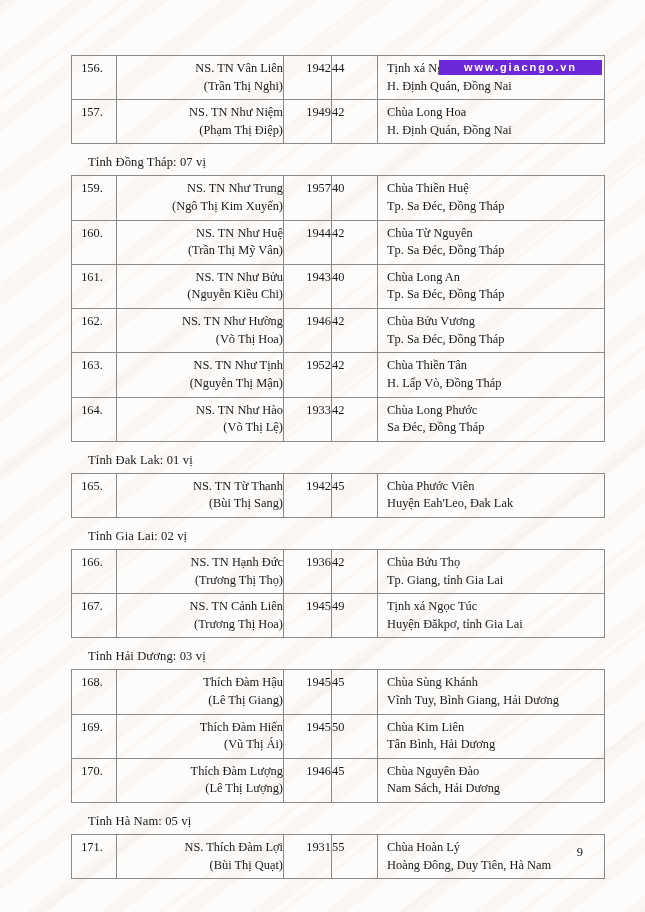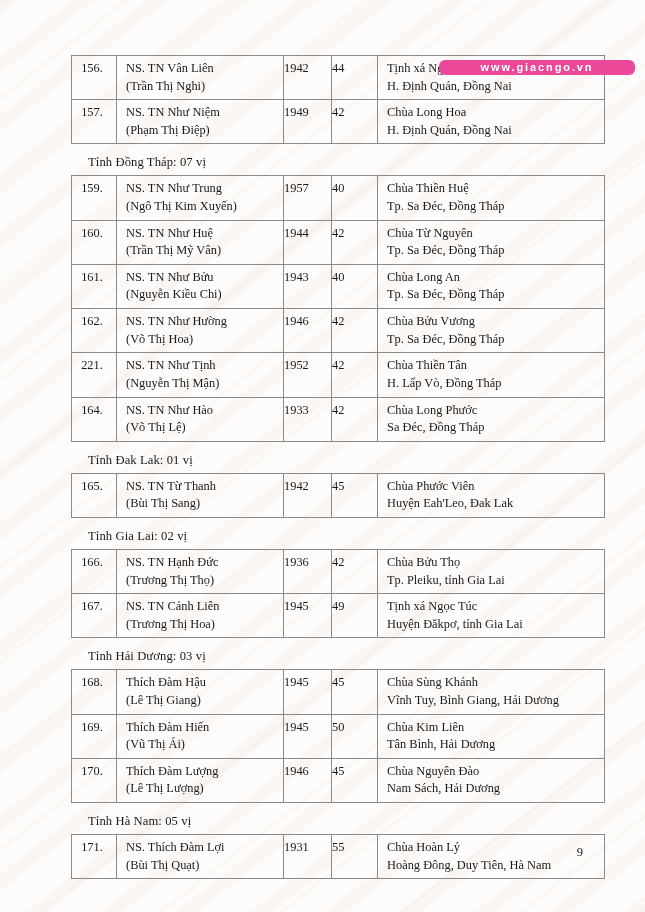--- a/index.html
+++ b/index.html
@@ -59,22 +59,22 @@
     font-size: 12.4px;
     line-height: 1.42;
   }
   table.reg td {
     border: 1px solid #8a8a8a;
     padding: 4px 0 4px 0;
     vertical-align: top;
     background: transparent;
   }
   .c-num   { width: 40px;  text-align: center; padding-right: 4px !important; }
-  .c-name  { width: 157px; padding-left: 9px !important; }
-  .c-year  { width: 47px;  text-align: left; }
+  .c-name  { width: 157px; padding-left: 9px !important; text-align: right; }
+  .c-year  { width: 47px;  text-align: right; }
   .c-age   { width: 45px;  text-align: left; font-family: Liberation Serif, serif; }
   .c-place { width: 217px; padding-left: 9px !important; }
 
   .line2 { display: block; }
 
   .section-head {
     font-weight: normal;
     font-size: 12.6px;
     padding: 11px 0 5px 17px;
     letter-spacing: 0.1px;
@@ -86,34 +86,33 @@
     top: 845px;
     font-size: 12.5px;
     z-index: 3;
   }
 
   
   .site-stamp {
     position: absolute;
     left: 439px;
     top: 60px;
-    width: 196px;
+    width: 163px;
     height: 15px;
-    background: #ec4899;
+    background: #6d28d9;
     color: #ffffff;
     font-family: "Liberation Sans", "DejaVu Sans", sans-serif;
     font-size: 11px;
     font-weight: bold;
     letter-spacing: 1.9px;
     line-height: 15px;
     text-align: center;
     z-index: 5;
     white-space: nowrap;
     overflow: hidden;
-    border-radius: 6px;
   }
 </style>
 </head>
 <body>
 
 <div id="paper-watermark"></div>
 
 <div id="page">
 
   <div class="content">
@@ -196,21 +195,21 @@
               <span class="line2">(Võ Thị Hoa)</span>
             </td>
             <td class="c-year">1946</td>
             <td class="c-age">42</td>
             <td class="c-place">
               <span class="line2">Chùa Bửu Vương</span>
               <span class="line2">Tp. Sa Đéc, Đồng Tháp</span>
             </td>
           </tr>
           <tr>
-            <td class="c-num">221.</td>
+            <td class="c-num">163.</td>
             <td class="c-name">
               <span class="line2">NS. TN Như Tịnh</span>
               <span class="line2">(Nguyễn Thị Mận)</span>
             </td>
             <td class="c-year">1952</td>
             <td class="c-age">42</td>
             <td class="c-place">
               <span class="line2">Chùa Thiền Tân</span>
               <span class="line2">H. Lấp Vò, Đồng Tháp</span>
             </td>
@@ -254,21 +253,21 @@
           <tr>
             <td class="c-num">166.</td>
             <td class="c-name">
               <span class="line2">NS. TN Hạnh Đức</span>
               <span class="line2">(Trương Thị Thọ)</span>
             </td>
             <td class="c-year">1936</td>
             <td class="c-age">42</td>
             <td class="c-place">
               <span class="line2">Chùa Bửu Thọ</span>
-              <span class="line2">Tp. Pleiku, tỉnh Gia Lai</span>
+              <span class="line2">Tp. Giang, tỉnh Gia Lai</span>
             </td>
           </tr>
           <tr>
             <td class="c-num">167.</td>
             <td class="c-name">
               <span class="line2">NS. TN Cảnh Liên</span>
               <span class="line2">(Trương Thị Hoa)</span>
             </td>
             <td class="c-year">1945</td>
             <td class="c-age">49</td>

